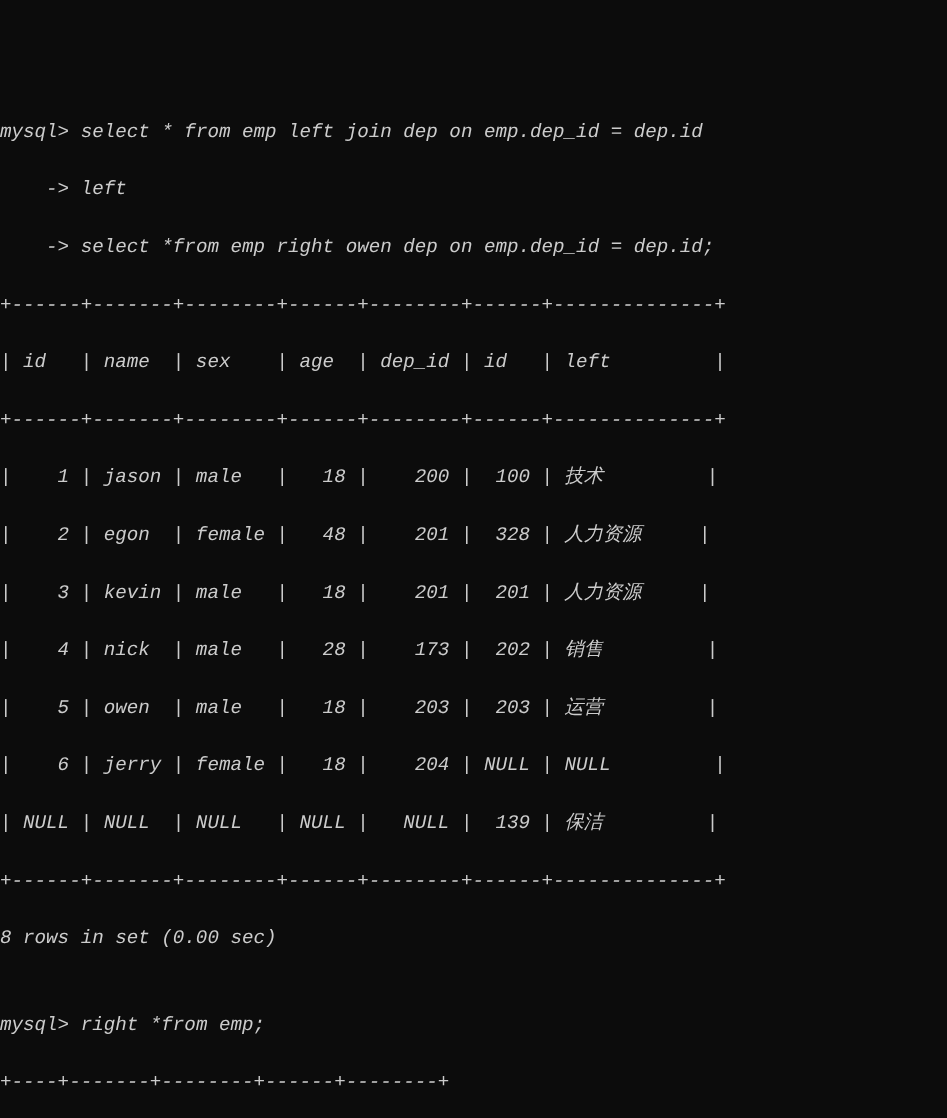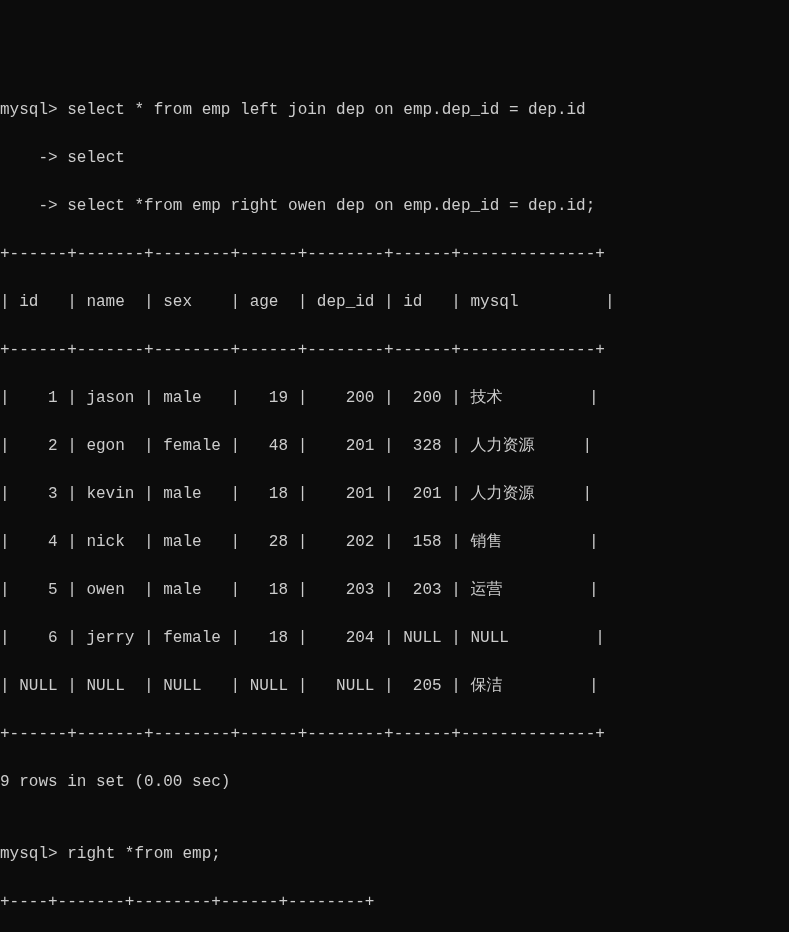--- a/index.html
+++ b/index.html
@@ -12,42 +12,43 @@
       color: #cccccc;
       font-family: 'Consolas', 'Monaco', 'Courier New', monospace;
       font-size: 16px;
       line-height: 1.5;
       padding: 2px 0;
       width: 789px;
       white-space: pre;
     }
     .line {
       display: block;
+      font-style: italic;
     }
   </style>
 </head>
 <body>
 
 
 
 <span class="line"><span>mysql&gt; </span><span>select * from emp left join dep on emp.dep_id = dep.id</span></span>
-<span class="line"><span>    -&gt; </span><span>select</span></span>
+<span class="line"><span>    -&gt; </span><span>left</span></span>
 <span class="line"><span>    -&gt; </span><span>select *from emp right owen dep on emp.dep_id = dep.id;</span></span>
 <span class="line">+------+-------+--------+------+--------+------+--------------+</span>
-<span class="line">| id   | name  | sex    | age  | dep_id | id   | mysql         |</span>
+<span class="line">| id   | name  | sex    | age  | dep_id | id   | left         |</span>
 <span class="line">+------+-------+--------+------+--------+------+--------------+</span>
-<span class="line">|    1 | jason | male   |   19 |    200 |  200 | 技术         |</span>
+<span class="line">|    1 | jason | male   |   18 |    200 |  100 | 技术         |</span>
 <span class="line">|    2 | egon  | female |   48 |    201 |  328 | 人力资源     |</span>
 <span class="line">|    3 | kevin | male   |   18 |    201 |  201 | 人力资源     |</span>
-<span class="line">|    4 | nick  | male   |   28 |    202 |  158 | 销售         |</span>
+<span class="line">|    4 | nick  | male   |   28 |    173 |  202 | 销售         |</span>
 <span class="line">|    5 | owen  | male   |   18 |    203 |  203 | 运营         |</span>
 <span class="line">|    6 | jerry | female |   18 |    204 | NULL | NULL         |</span>
-<span class="line">| NULL | NULL  | NULL   | NULL |   NULL |  205 | 保洁         |</span>
+<span class="line">| NULL | NULL  | NULL   | NULL |   NULL |  139 | 保洁         |</span>
 <span class="line">+------+-------+--------+------+--------+------+--------------+</span>
-<span class="line">9 rows in set (0.00 sec)</span>
+<span class="line">8 rows in set (0.00 sec)</span>
 <span class="line"></span>
 <span class="line"><span>mysql&gt; </span><span>right *from emp;</span></span>
 <span class="line">+----+-------+--------+------+--------+</span>
 
 
 
 
 
 
 

